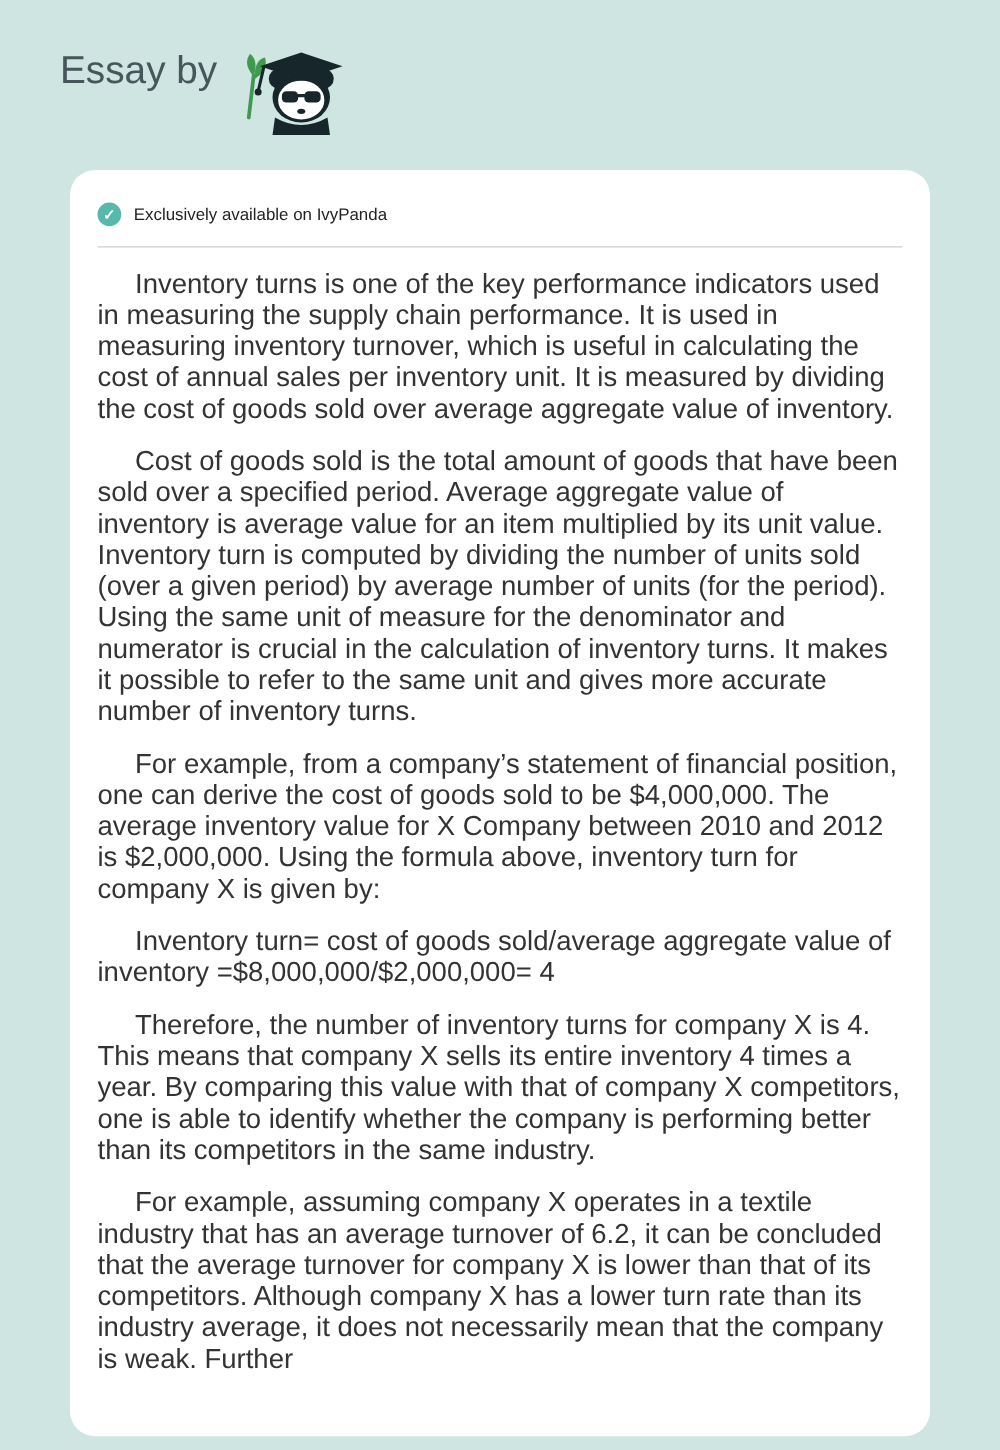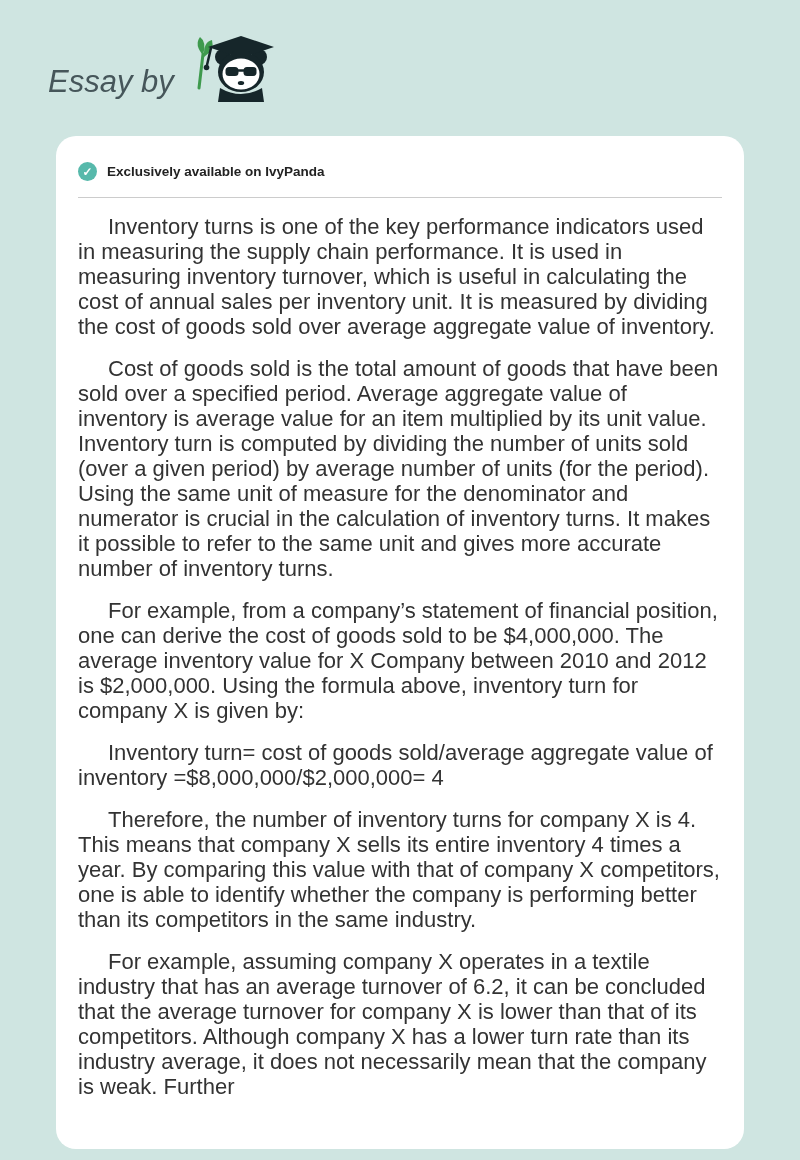--- a/index.html
+++ b/index.html
@@ -11,31 +11,31 @@
     --text:#333333;
     --divider:#cccccc;
     --bamboo_green:#3e9a4d;
     --panda_dark:#16262a;
   }
   *{box-sizing:border-box;}
   html,body{margin:0;padding:0;}
   body{font-family:"Liberation Sans",sans-serif;background:var(--page_bg);}
   .page{width:800px;height:1160px;background:var(--page_bg);overflow:hidden;}
 
-  .header{display:flex;align-items:flex-end;padding:38px 0 0 48px;height:100px;font-style:italic;}
+  .header{display:flex;align-items:flex-start;padding:38px 0 0 48px;height:100px;}
   .essay-by{font-size:31px;color:var(--header_text);}
   .logo{display:inline-flex;margin-left:16px;position:relative;top:2px;}
   .brand{font-family:"Liberation Serif","DejaVu Serif",serif;font-weight:700;font-size:31px;color:var(--brand_dark);margin-left:8px;letter-spacing:.5px;}
   .brand sup{font-size:14px;position:relative;top:-2px;}
 
   .card{width:688px;margin:36px auto 0;background:var(--card_bg);border-radius:20px;padding:26px 22px 50px;}
   .title{margin:8px 0 24px;font-size:30px;line-height:36px;color:#1d2a2e;font-weight:700;letter-spacing:-.3px;}
   .avail{display:flex;align-items:center;gap:10px;margin-bottom:16px;}
   .check{flex:0 0 auto;width:19px;height:19px;border-radius:50%;background:var(--accent_teal);color:#fff;font-size:12px;font-weight:700;display:flex;align-items:center;justify-content:center;}
-  .avail-text{font-size:13.5px;font-weight:700;color:#222;}
+  .avail-text{font-size:13.5px;font-weight:400;color:#222;}
   .divider{border:none;border-top:1px solid var(--divider);margin:0 0 16px;}
   .body p{font-size:22px;line-height:25px;color:var(--text);margin:0 0 17px;text-indent:30px;}
   .body p:last-child{margin-bottom:0;}
 
   .bamboo-stroke{stroke:var(--bamboo_green);stroke-width:3;fill:none;stroke-linecap:round;}
   .bamboo-fill{fill:var(--bamboo_green);}
   .panda{fill:var(--panda_dark);}
   .panda-stroke{stroke:var(--panda_dark);stroke-width:2.5;fill:none;stroke-linecap:round;}
   .face{fill:#ffffff;}
 </style>

